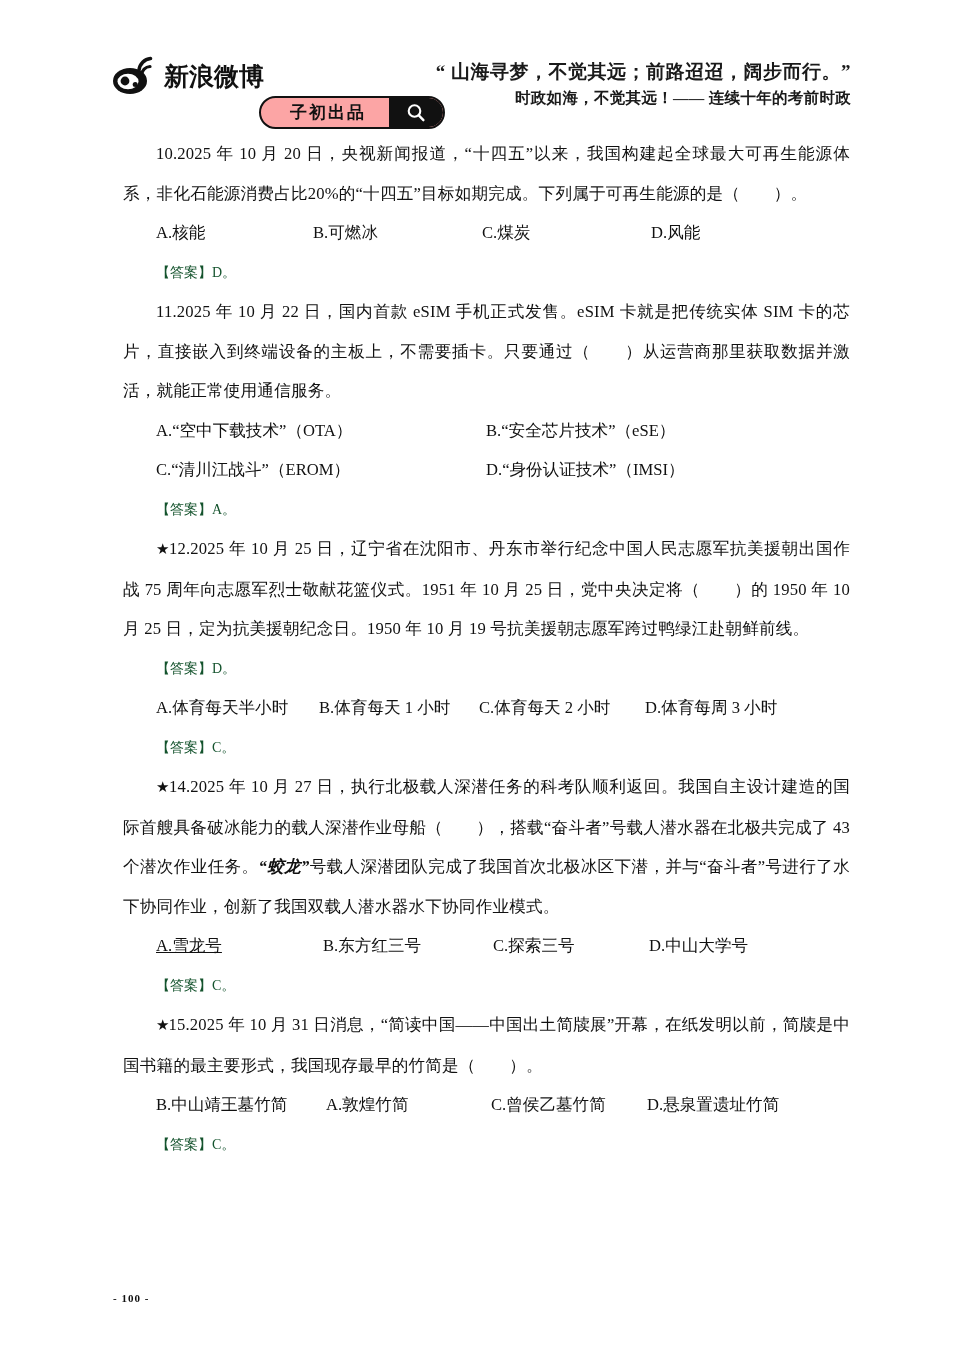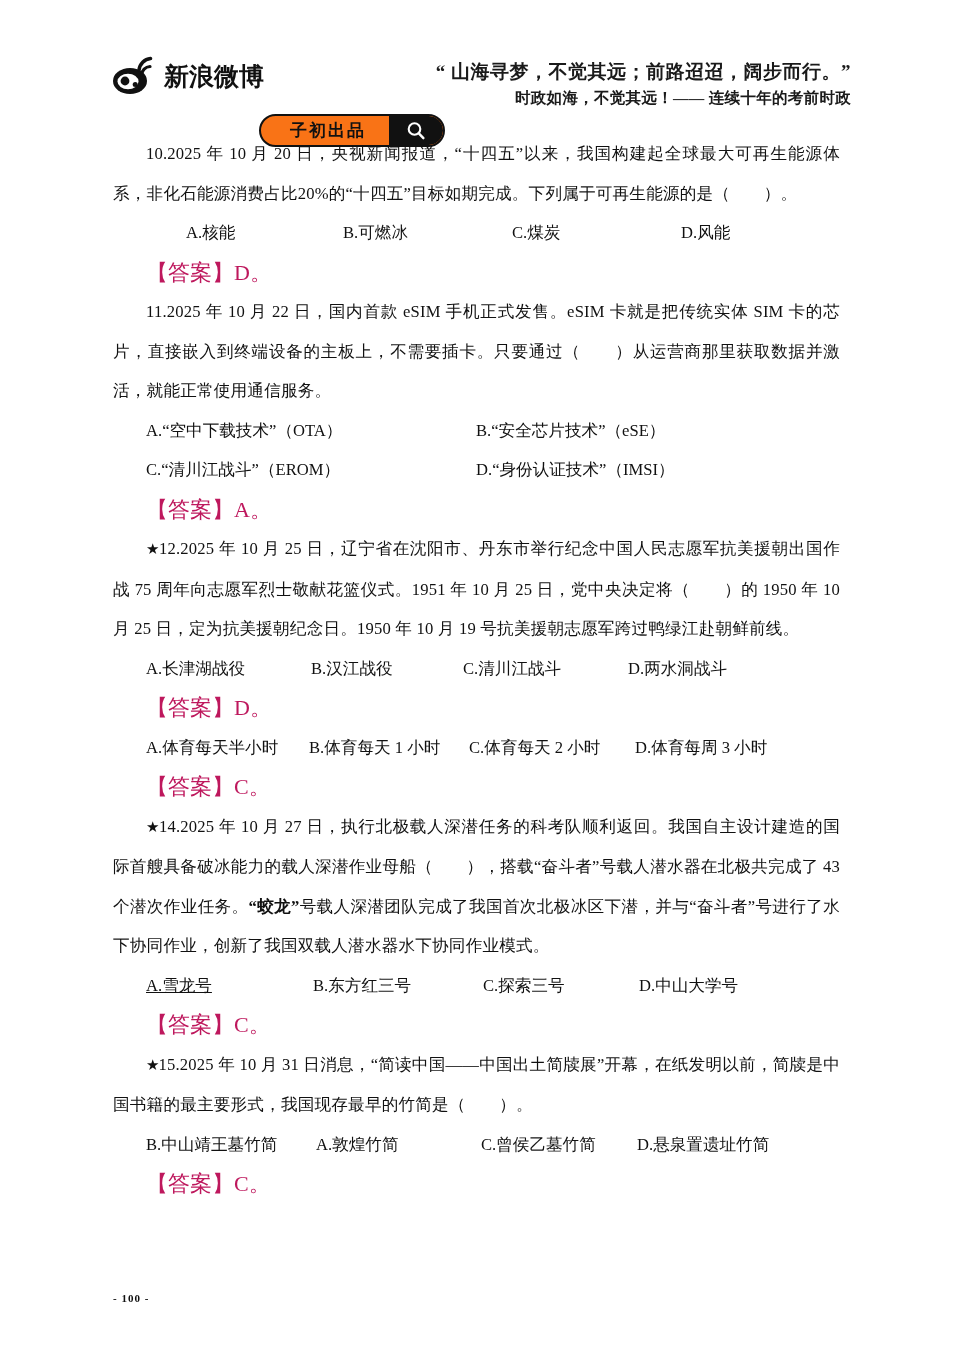--- a/index.html
+++ b/index.html
@@ -53,26 +53,26 @@
     font-weight: bold;
     color: #111;
     letter-spacing: 0px;
     line-height: 1;
     white-space: nowrap;
   }
 
   .search-pill {
     position: absolute;
     left: 259px;
-    top: 70px;
+    top: 52px;
     width: 186px;
     height: 33px;
     border: 2.5px solid #111;
     border-radius: 17px;
-    background: #f97316;
+    background: #fca5a5;
     box-sizing: border-box;
     overflow: hidden;
     display: flex;
     align-items: center;
   }
 
   .search-text {
     flex: 1;
     text-align: center;
     font-family: "Liberation Sans", "DejaVu Sans", sans-serif;
@@ -119,21 +119,21 @@
     font-weight: bold;
     color: #1a1a1a;
     letter-spacing: 0.3px;
     white-space: nowrap;
     line-height: 1.6;
   }
 
   
   .content {
     position: absolute;
-    left: 113px;
+    left: 123px;
     top: 134px;
     width: 727px;
   }
 
   .q-block { margin-bottom: 0px; }
 
   .para {
     font-size: 16.6px;
     line-height: 39.5px;
     text-align: justify;
@@ -141,58 +141,58 @@
     text-align-last: left;
     color: #111;
     letter-spacing: 0.2px;
     margin: 0;
   }
 
   .para.indent { text-indent: 33px; }
 
   .star { font-size: 15px; letter-spacing: -1px; }
 
-  .bold-inline { font-weight: bold; }
+  .bold-inline { font-weight: bold; font-style: italic; }
 
   .options {
     font-size: 16.6px;
     line-height: 39.5px;
     color: #111;
     margin: 0;
     padding-left: 33px;
     display: flex;
     white-space: nowrap;
   }
 
   .opt { display: inline-block; }
 
   
-  .ow-a  { width: 157px; margin-left: 40px; }
+  .ow-a  { width: 157px; }
   .ow-b  { width: 169px; }
   .ow-c  { width: 169px; }
 
   .ow2-a { width: 330px; }
   .ow2-b { width: 330px; }
 
   .ow3-a { width: 165px; }
   .ow3-b { width: 152px; }
   .ow3-c { width: 165px; }
 
   .ow4-a { width: 163px; }
   .ow4-b { width: 160px; }
   .ow4-c { width: 166px; }
 
   .ow5-a { width: 167px; text-decoration: underline; }
   .ow5-b { width: 170px; }
   .ow5-c { width: 156px; }
 
   .answer {
-    font-size: 22px;
+    font-size: 14px;
     line-height: 39.5px;
-    color: #be185d;
+    color: #14532d;
     margin: 0;
     padding-left: 33px;
   }
 
   
   .footer {
     position: absolute;
     left: 113px;
     bottom: 44px;
     font-family: "Liberation Serif", "DejaVu Serif", serif;
@@ -263,26 +263,20 @@
       </div>
       <div class="options">
         <span class="opt ow2-a">C.“清川江战斗”（EROM）</span>
         <span class="opt ow2-b">D.“身份认证技术”（IMSI）</span>
       </div>
       <p class="answer">【答案】A。</p>
     </div>
 
     <div class="q-block">
       <p class="para indent"><span class="star">★</span><span>12.2025 年 10 月 25 日，辽宁省在沈阳市、丹东市举行纪念中国人民志愿军抗美援朝出国作战 75 周年向志愿军烈士敬献花篮仪式。1951 年 10 月 25 日，党中央决定将（　　）的 1950 年 10 月 25 日，定为抗美援朝纪念日。1950 年 10 月 19 号抗美援朝志愿军跨过鸭绿江赴朝鲜前线。</span></p>
-      <div class="options">
-        <span class="opt ow3-a">A.长津湖战役</span>
-        <span class="opt ow3-b">B.汉江战役</span>
-        <span class="opt ow3-c">C.清川江战斗</span>
-        <span class="opt">D.两水洞战斗</span>
-      </div>
       <p class="answer">【答案】D。</p>
     </div>
 
     <div class="q-block">
       <div class="options">
         <span class="opt ow4-a">A.体育每天半小时</span>
         <span class="opt ow4-b">B.体育每天 1 小时</span>
         <span class="opt ow4-c">C.体育每天 2 小时</span>
         <span class="opt">D.体育每周 3 小时</span>
       </div>

